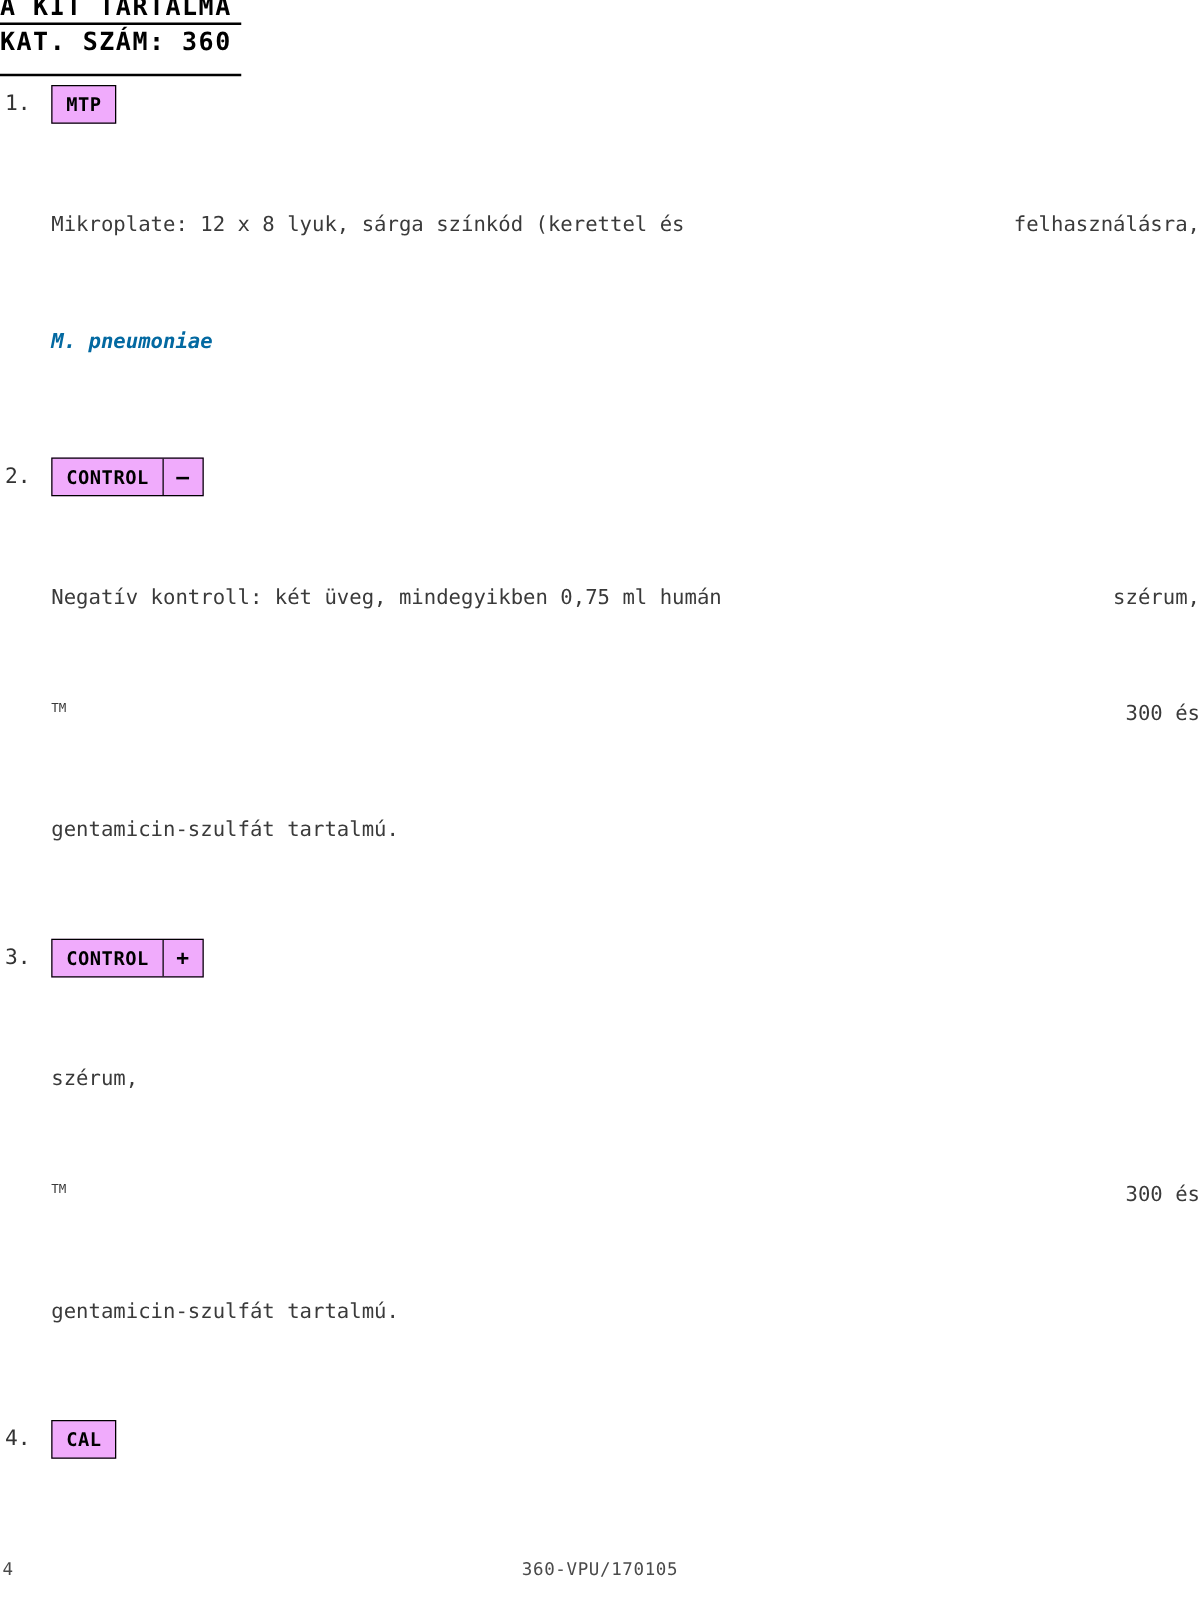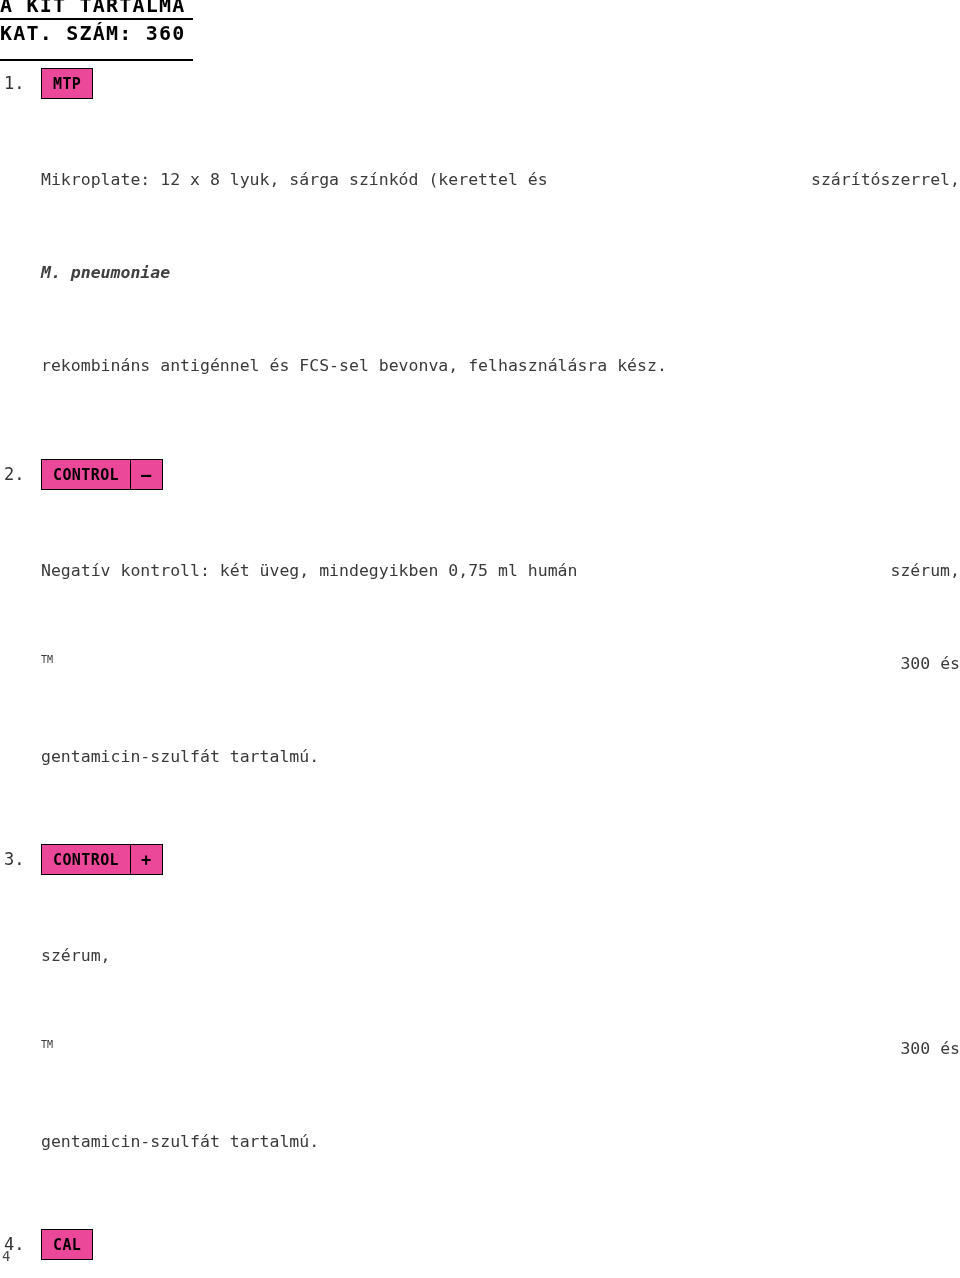--- a/index.html
+++ b/index.html
@@ -68,21 +68,21 @@
     font-size: 17px;
     line-height: 30px;
     font-family: "DejaVu Sans Mono", "Liberation Mono", monospace;
     color: #333;
     padding-left: 4px;
     box-sizing: border-box;
   }
   .symbol-box {
     display: inline-flex;
     border: 1.5px solid #000;
-    background: #ec4899;
+    background: #f0abfc;
     height: 31px;
     box-sizing: border-box;
     align-items: stretch;
   }
   .symbol-cell {
     display: flex;
     align-items: center;
     justify-content: center;
     font-family: "DejaVu Sans Mono", "Liberation Mono", monospace;
     font-weight: bold;
@@ -121,21 +121,21 @@
   .line.just {
     display: flex;
     justify-content: space-between;
     white-space: pre;
   }
   .line.just > span { white-space: pre; }
 
   .bi {
     font-weight: bold;
     font-style: italic;
-    color: #404040;
+    color: #0369a1;
   }
   sup.tm {
     font-size: 10px;
     vertical-align: super;
     line-height: 0;
     letter-spacing: 0;
   }
   .gap-b { height: 10px; }
   .gap-c { height: 16px; }
 
@@ -177,23 +177,22 @@
   <div class="items">
 
     <div class="item">
       <div class="item-head">
         <div class="item-num">1.</div>
         <div class="symbol-box">
           <div class="symbol-cell">MTP</div>
         </div>
       </div>
       <div class="item-body">
-        <span class="line just"><span>Mikroplate: 12 x 8 lyuk, sárga színkód (kerettel és</span><span>szárítószerrel,</span></span>
+        <span class="line just"><span>Mikroplate: 12 x 8 lyuk, sárga színkód (kerettel és</span><span>felhasználásra,</span></span>
         <span class="line just"><span class="bi">M. pneumoniae</span></span>
-        <span class="line">rekombináns antigénnel és FCS-sel bevonva, felhasználásra kész.</span>
       </div>
     </div>
 
     <div class="gap-c"></div>
 
     <div class="item">
       <div class="item-head">
         <div class="item-num">2.</div>
         <div class="symbol-box">
           <div class="symbol-cell">CONTROL</div>
@@ -237,15 +236,16 @@
         
         
         
       </div>
     </div>
 
   </div>
 
   <div class="footer">
     <div class="footer-page">4</div>
+    <div class="footer-code">360-VPU/170105</div>
   </div>
 
 </div>
 
 </body></html>

